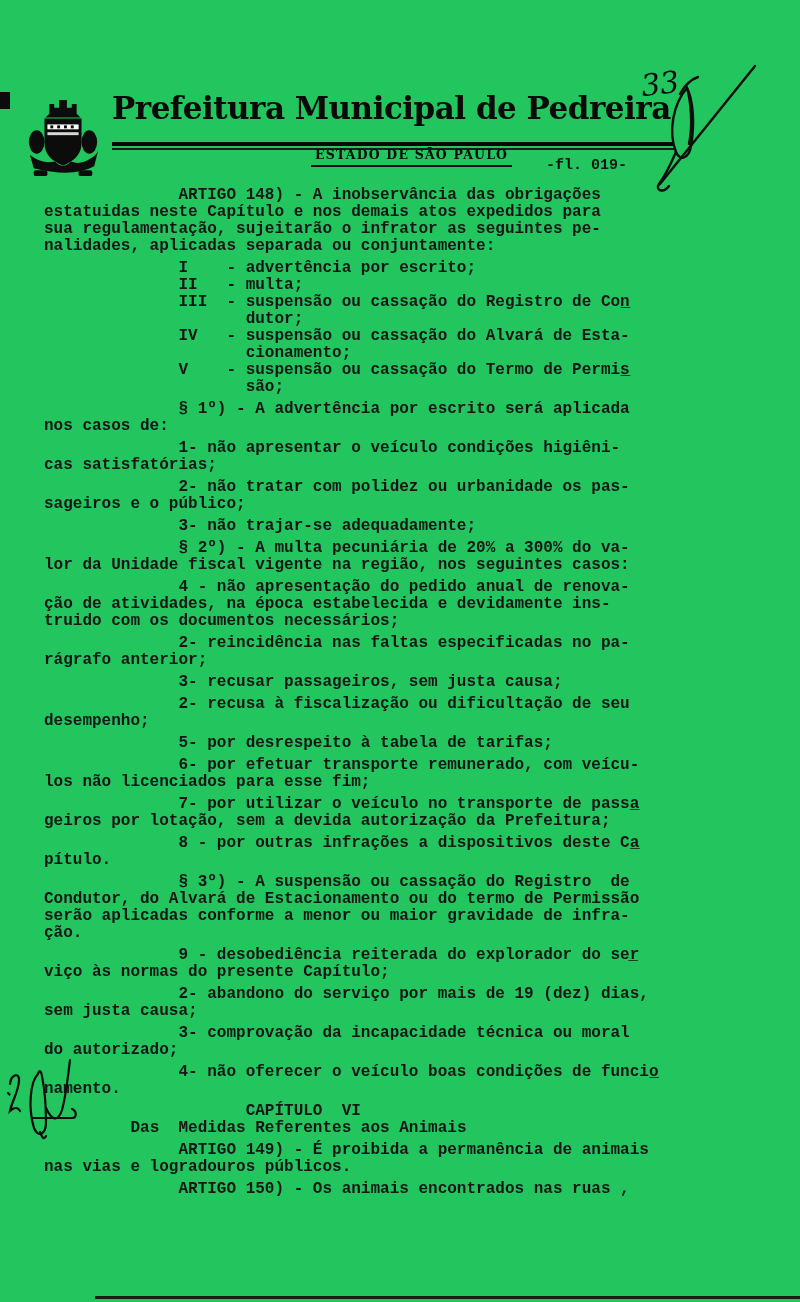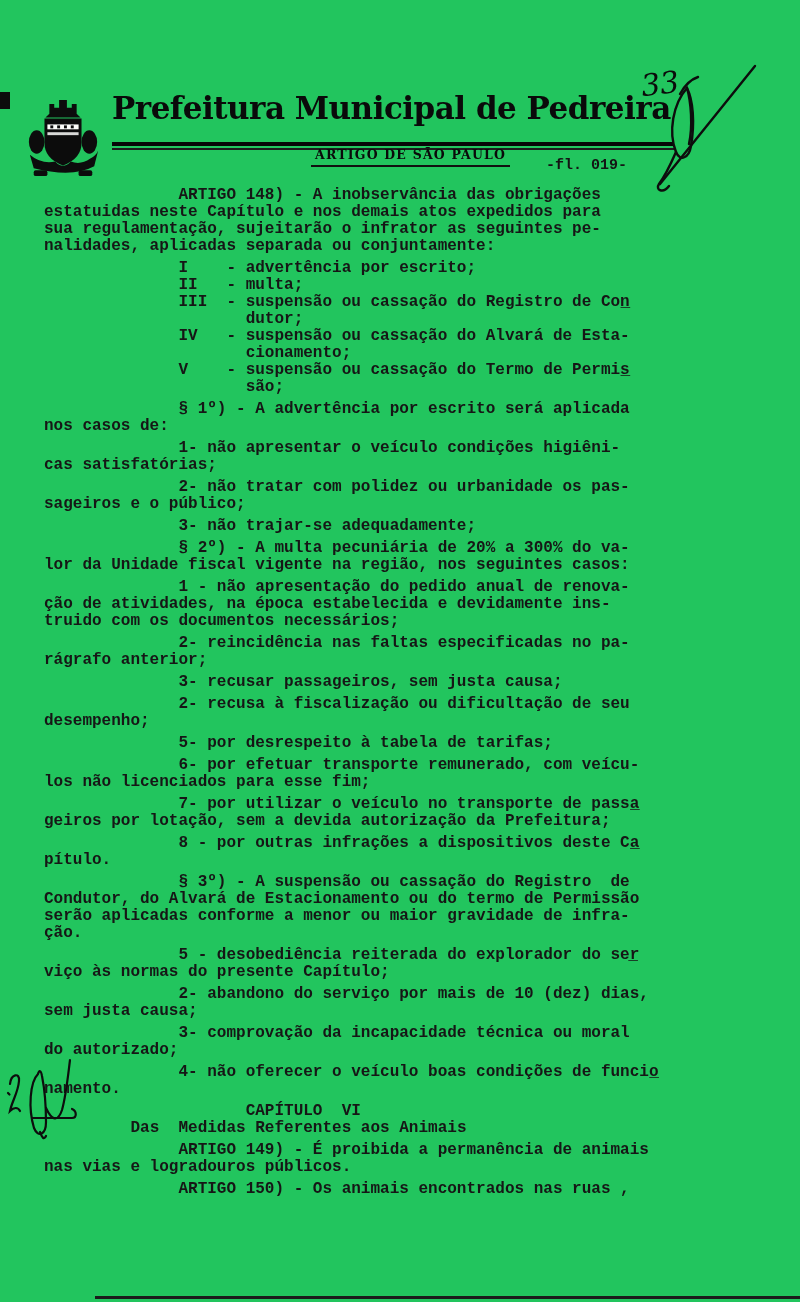--- a/index.html
+++ b/index.html
@@ -130,21 +130,21 @@
     <rect x="24" y="27" width="32" height="5" fill="#fdfefb"></rect>
     <rect x="24" y="35" width="32" height="3" fill="#fdfefb" opacity="0.85"></rect>
     <rect x="27" y="28" width="3" height="3" fill="#0c0c0c"></rect>
     <rect x="34" y="28" width="3" height="3" fill="#0c0c0c"></rect>
     <rect x="41" y="28" width="3" height="3" fill="#0c0c0c"></rect>
     <rect x="48" y="28" width="3" height="3" fill="#0c0c0c"></rect>
   </svg>
 
   <div class="title">Prefeitura Municipal de Pedreira</div>
   <div class="title-rule"></div>
-  <div class="estado">ARTIGO DE SÃO PAULO</div>
+  <div class="estado">ESTADO DE SÃO PAULO</div>
   <div class="folio">-fl. 019-</div>
   <div class="hand-number">33</div>
 
   <svg class="flourish" viewBox="0 0 140 150" xmlns="http://www.w3.org/2000/svg">
     <g fill="none" stroke="#0d0d0d" stroke-width="2.4" stroke-linecap="round">
       <path d="M25,132 L120,14"></path>
       <path d="M52,36 C38,52 33,80 41,100 C45,110 54,106 56,94 C60,70 58,48 52,36 Z"></path>
       <path d="M52,36 C56,50 58,74 54,92"></path>
       <path d="M41,100 C34,116 30,124 24,132 C20,138 28,142 34,134"></path>
       <path d="M45,42 C50,33 57,27 63,25"></path>
@@ -166,42 +166,42 @@
                      são;</p>
     <p class="t">              § 1º) - A advertência por escrito será aplicada
 nos casos de:</p>
     <p class="t">              1- não apresentar o veículo condições higiêni-
 cas satisfatórias;</p>
     <p class="t">              2- não tratar com polidez ou urbanidade os pas-
 sageiros e o público;</p>
     <p class="t">              3- não trajar-se adequadamente;</p>
     <p class="t">              § 2º) - A multa pecuniária de 20% a 300% do va-
 lor da Unidade fiscal vigente na região, nos seguintes casos:</p>
-    <p class="t">              1 - não apresentação do pedido anual de renova-
+    <p class="t">              4 - não apresentação do pedido anual de renova-
 ção de atividades, na época estabelecida e devidamente ins-
 truido com os documentos necessários;</p>
     <p class="t">              2- reincidência nas faltas especificadas no pa-
 rágrafo anterior;</p>
     <p class="t">              3- recusar passageiros, sem justa causa;</p>
     <p class="t">              2- recusa à fiscalização ou dificultação de seu
 desempenho;</p>
     <p class="t">              5- por desrespeito à tabela de tarifas;</p>
     <p class="t">              6- por efetuar transporte remunerado, com veícu-
 los não licenciados para esse fim;</p>
     <p class="t">              7- por utilizar o veículo no transporte de passa̲
 geiros por lotação, sem a devida autorização da Prefeitura;</p>
     <p class="t">              8 - por outras infrações a dispositivos deste Ca̲
 pítulo.</p>
     <p class="t">              § 3º) - A suspensão ou cassação do Registro  de
 Condutor, do Alvará de Estacionamento ou do termo de Permissão
 serão aplicadas conforme a menor ou maior gravidade de infra-
 ção.</p>
-    <p class="t">              5 - desobediência reiterada do explorador do ser̲
+    <p class="t">              9 - desobediência reiterada do explorador do ser̲
 viço às normas do presente Capítulo;</p>
-    <p class="t">              2- abandono do serviço por mais de 10 (dez) dias,
+    <p class="t">              2- abandono do serviço por mais de 19 (dez) dias,
 sem justa causa;</p>
     <p class="t">              3- comprovação da incapacidade técnica ou moral
 do autorizado;</p>
     <p class="t">              4- não oferecer o veículo boas condições de funcio̲
 namento.</p>
     <p class="t">                     CAPÍTULO  VI
          Das  Medidas Referentes aos Animais</p>
     <p class="t">              ARTIGO 149) - É proibida a permanência de animais
 nas vias e logradouros públicos.</p>
     <p class="t">              ARTIGO 150) - Os animais encontrados nas ruas ,</p>

